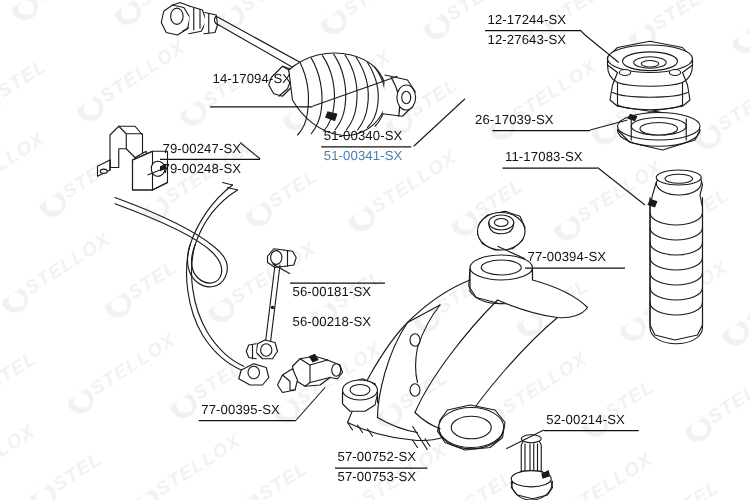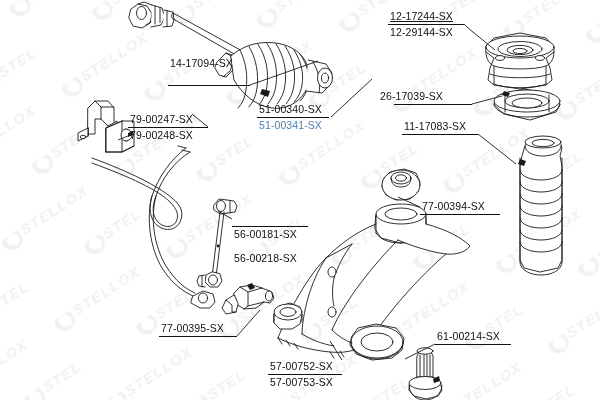--- a/index.html
+++ b/index.html
@@ -313,23 +313,23 @@
     <div class="lbl-rule" style="left:168px;top:85px;width:82px;"></div>
 
     <div class="part-label" style="left:259px;top:103px;text-align:center;">51-00340-SX</div>
     <div class="lbl-rule" style="left:257px;top:117px;width:72px;"></div>
     <div class="part-label highlight" style="left:259px;top:119px;">51-00341-SX</div>
 
     <div class="part-label" style="left:130px;top:113px;">79-00247-SX</div>
     <div class="lbl-rule" style="left:128px;top:127px;width:80px;"></div>
     <div class="part-label" style="left:130px;top:129px;">79-00248-SX</div>
 
-    <div class="part-label" style="left:390px;top:10px;text-decoration:underline;">12-17244-SX</div>
+    <div class="part-label" style="left:390px;top:10px;">12-17244-SX</div>
     <div class="lbl-rule" style="left:388px;top:24px;width:76px;"></div>
-    <div class="part-label" style="left:390px;top:26px;">12-29144-SX</div>
+    <div class="part-label" style="left:390px;top:26px;">12-27643-SX</div>
 
     <div class="part-label" style="left:380px;top:90px;">26-17039-SX</div>
     <div class="lbl-rule" style="left:394px;top:104px;width:78px;"></div>
 
     <div class="part-label" style="left:404px;top:120px;text-align:right;">11-17083-SX</div>
     <div class="lbl-rule" style="left:402px;top:134px;width:76px;"></div>
 
     <div class="part-label" style="left:422px;top:200px;">77-00394-SX</div>
     <div class="lbl-rule" style="left:420px;top:214px;width:80px;"></div>
 
@@ -337,18 +337,18 @@
     <div class="lbl-rule" style="left:232px;top:226px;width:76px;"></div>
     <div class="part-label" style="left:234px;top:228px;">56-00181-SX</div>
 
     <div class="part-label" style="left:161px;top:322px;">77-00395-SX</div>
     <div class="lbl-rule" style="left:159px;top:336px;width:78px;"></div>
 
     <div class="part-label" style="left:270px;top:360px;">57-00752-SX</div>
     <div class="lbl-rule" style="left:268px;top:374px;width:74px;"></div>
     <div class="part-label" style="left:270px;top:376px;">57-00753-SX</div>
 
-    <div class="part-label" style="left:437px;top:330px;">61-00214-SX</div>
+    <div class="part-label" style="left:437px;top:330px;">52-00214-SX</div>
     <div class="lbl-rule" style="left:435px;top:344px;width:76px;"></div>
 
   </div>
 
 </div>
 
 </body></html>

